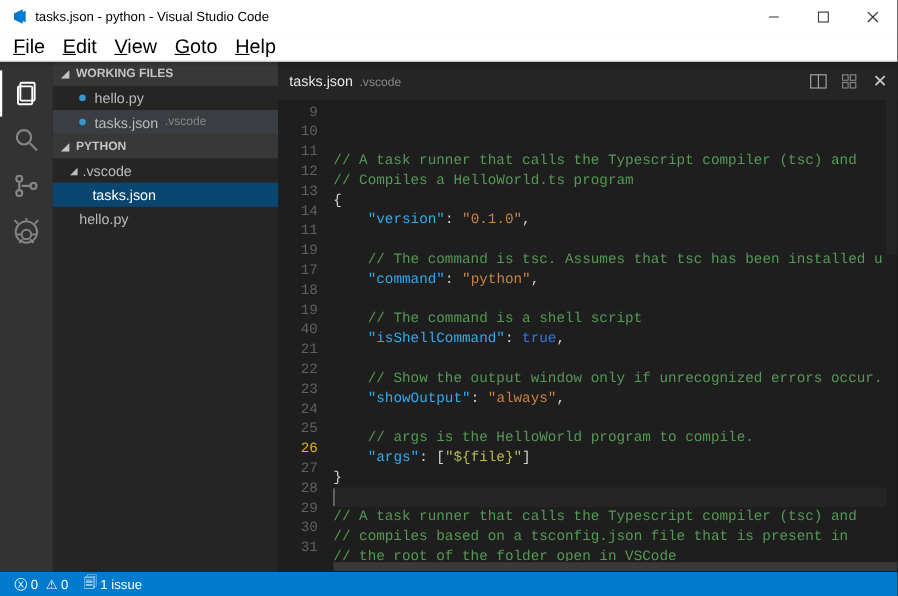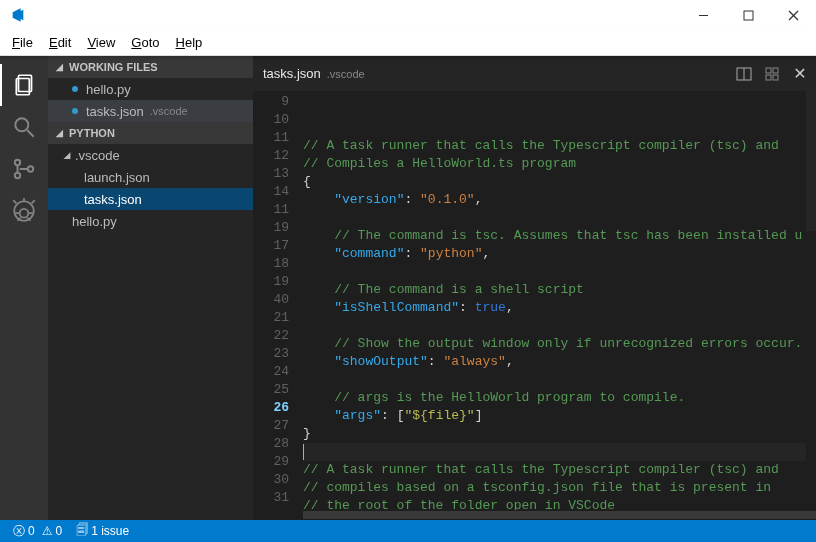--- a/index.html
+++ b/index.html
@@ -5,21 +5,21 @@
   * { margin:0; padding:0; box-sizing:border-box; }
   body { font-family:"Segoe UI",Arial,sans-serif; font-size:12px; background:#1e1e1e; color:#ccc; width:816px; height:542px; overflow:hidden; display:flex; flex-direction:column; }
   
   .titlebar { height:30px; background:#fff; color:#000; display:flex; align-items:center; padding:0 4px; position:relative; }
   .titlebar .logo { width:16px; height:16px; margin:0 6px; }
   .titlebar .title { font-size:12px; }
   .titlebar .winbtns { position:absolute; right:0; top:0; display:flex; height:30px; }
   .winbtn { width:45px; display:flex; align-items:center; justify-content:center; font-size:14px; color:#333; }
   
   .menubar { height:26px; background:#fff; color:#000; display:flex; align-items:center; padding:0 4px; border-bottom:1px solid #ddd; box-shadow:0 2px 3px rgba(0,0,0,0.2); position:relative; z-index:2; }
-  .menuitem { padding:2px 8px; font-size:13px; }
+  .menuitem { padding:2px 8px; font-size:18px; }
   .menuitem u { text-decoration:underline; }
   
   .main { flex:1; display:flex; min-height:0; background:#252526; }
   
   .activitybar { width:48px; background:#333333; display:flex; flex-direction:column; align-items:center; padding-top:8px; }
   .activitybar .aitem { width:48px; height:42px; display:flex; align-items:center; justify-content:center; }
   .activitybar .aitem svg { width:26px; height:26px; }
   .activitybar .aitem.active { border-left:2px solid #fff; }
   .activitybar .aitem.active svg { stroke:#fff; fill:none; }
   .activitybar .aitem:not(.active) svg { stroke:#858585; fill:none; }
@@ -41,21 +41,21 @@
   
   .editorarea { flex:1; display:flex; flex-direction:column; background:#1e1e1e; min-width:0; }
   .tabbar { height:35px; background:#252526; display:flex; align-items:center; padding:0 10px; position:relative; }
   .tab-label { font-size:13px; color:#e8e8e8; display:flex; align-items:baseline; }
   .tab-label .sub { font-size:11px; color:#888; margin-left:6px; }
   .tab-actions { position:absolute; right:8px; display:flex; gap:12px; align-items:center; color:#aaa; }
   .tab-actions .ico { width:16px; height:16px; display:flex; align-items:center; justify-content:center; }
   .editor { flex:1; display:flex; overflow:hidden; font-family:Consolas,"Courier New",monospace; font-size:13px; background:#1e1e1e; position:relative; }
   .gutter { width:50px; text-align:right; padding:2px 14px 2px 0; color:#606060; line-height:18px; user-select:none; }
   .gutter .ln { height:18px; }
-  .gutter .cur { color:#7dd3fc;font-weight:bold; }
+  .gutter .cur { color:#eab308; }
   .code { flex:1; padding:2px 0; line-height:18px; white-space:pre; color:#d4d4d4; overflow:hidden;margin-top:44px; }
   .code .row { height:18px; }
   .cursor-line { background:rgba(255,255,255,0.03); }
   .tok-comment { color:#559955; }
   .tok-brace { color:#d4d4d4; }
   .tok-key { color:#33aaee; }
   .tok-string { color:#cc8242; }
   .tok-bool { color:#3377dd; }
   .tok-punc { color:#d4d4d4; }
   .tok-file { color:#bbbb55; }
@@ -72,20 +72,21 @@
 </style>
 </head>
 <body>
 
 <div class="titlebar">
   <span class="logo">
     <svg viewBox="0 0 24 24">
         <path d="M16 2 L16 22 L4 16 L4 8 Z M16 6 L20 4 L20 20 L16 18" fill="#007acc"></path>
       </svg>
   </span>
+  <span class="title">tasks.json - python - Visual Studio Code</span>
   <div class="winbtns">
     <div class="winbtn">
       <svg width="11" height="11">
           <line x1="1" y1="5.5" x2="10" y2="5.5" stroke="#333" stroke-width="1"></line>
         </svg>
     </div>
     <div class="winbtn">
       <svg width="11" height="11">
           <rect x="1" y="1" width="9" height="9" fill="none" stroke="#333" stroke-width="1"></rect>
         </svg>
@@ -164,23 +165,20 @@
     </div>
 
     <div class="section-header">
       <span class="arrow">◢</span>
       <span>PYTHON</span>
     </div>
     <div class="tree">
       <div class="tree-folder">
         <span class="arrow">◢</span>
         <span>.vscode</span>
-      </div>
-      <div class="tree-item tree-child">
-        <span>launch.json</span>
       </div>
       <div class="tree-item tree-child active-file">
         <span>tasks.json</span>
       </div>
       <div class="tree-item" style="padding-left:24px">
         <span>hello.py</span>
       </div>
     </div>
   </div>
 

